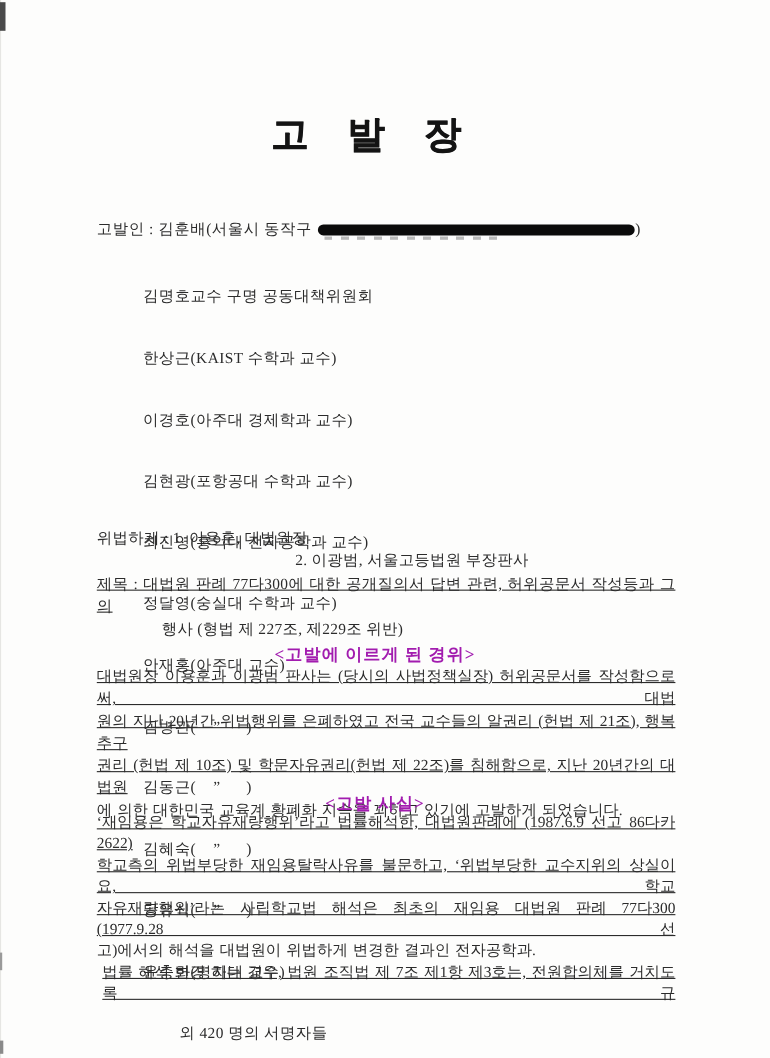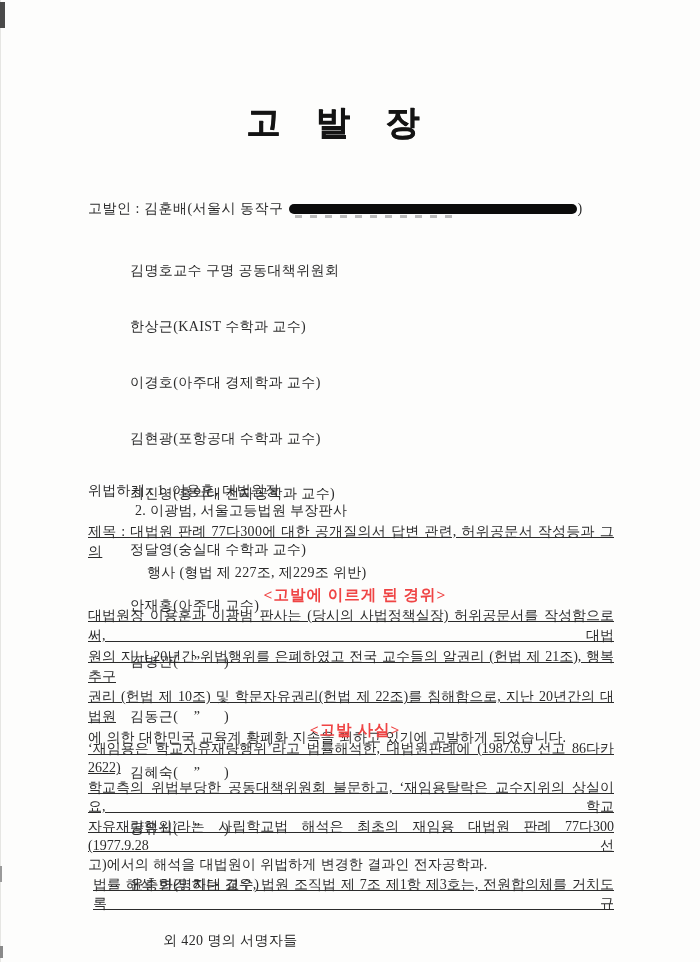--- a/index.html
+++ b/index.html
@@ -38,25 +38,25 @@
   }
   .members {
     position: absolute; top: 225px; left: 130px;
     line-height: 18.6px; white-space: pre; letter-spacing: 0.4px;
   }
   .members .signers-note { padding-left: 33px; }
   .accused-block {
     position: absolute; top: 481px; left: 88px; width: 526px;
     line-height: 20.4px; letter-spacing: 0.3px;
   }
-  .accused-item2 { padding-left: 47px; }
+  .accused-item2 { padding-left: 47px; text-align: center; }
   .subject-line2 { padding-left: 59px; }
   .section-heading {
-    position: absolute; left: 92px; width: 526px;
-    text-align: center; font-weight: bold; font-size: 15.5px; color: #ef4444;
+    position: absolute; left: 78px; width: 526px;
+    text-align: center; font-weight: bold; font-size: 15.5px; color: #a21caf;
     letter-spacing: 1px;
   }
   .bg-heading { top: 585px; }
   .facts-heading { top: 720px; }
   .para { position: absolute; left: 88px; width: 526px; word-spacing: 1px; }
   .bg-para { top: 606px; line-height: 20.3px; }
   .facts-para { top: 739px; line-height: 19.4px; }
   .jl { text-align: justify; text-align-last: justify; text-decoration: underline; }
   .indent1 { padding-left: 5px; }
   
@@ -106,19 +106,19 @@
   <div class="para bg-para">
     <div class="jl">대법원장 이용훈과 이광범 판사는 (당시의 사법정책실장) 허위공문서를 작성함으로써, 대법</div>
     <div class="jl">원의 지난 20년간 위법행위를 은폐하였고 전국 교수들의 알권리 (헌법 제 21조), 행복추구</div>
     <div class="jl">권리 (헌법 제 10조) 및 학문자유권리(헌법 제 22조)를 침해함으로, 지난 20년간의 대법원</div>
     <div>에 의한 대한민국 교육계 황폐화 지속을 꾀하고 있기에 고발하게 되었습니다.</div>
   </div>
 
   <div class="section-heading facts-heading">&lt;고발 사실&gt;</div>
   <div class="para facts-para">
     <div class="jl">‘재임용은 학교자유재량행위’라고 법률해석한, 대법원판례에 (1987.6.9 선고 86다카2622)</div>
-    <div class="jl">학교측의 위법부당한 공동대책위원회 불문하고, ‘재임용탈락은 교수지위의 상실이요, 학교</div>
+    <div class="jl">학교측의 위법부당한 재임용탈락사유를 불문하고, ‘위법부당한 교수지위의 상실이요, 학교</div>
     <div class="jl">자유재량행위’라는 사립학교법 해석은 최초의 재임용 대법원 판례 77다300 (1977.9.28 선</div>
     <div>고)에서의 해석을 대법원이 위법하게 변경한 결과인 전자공학과.</div>
     <div class="jl indent1">법률 해석 변경 하는 경우, 법원 조직법 제 7조 제1항 제3호는, 전원합의체를 거치도록 규</div>
   </div>
 
 </div>
 
 </body></html>

